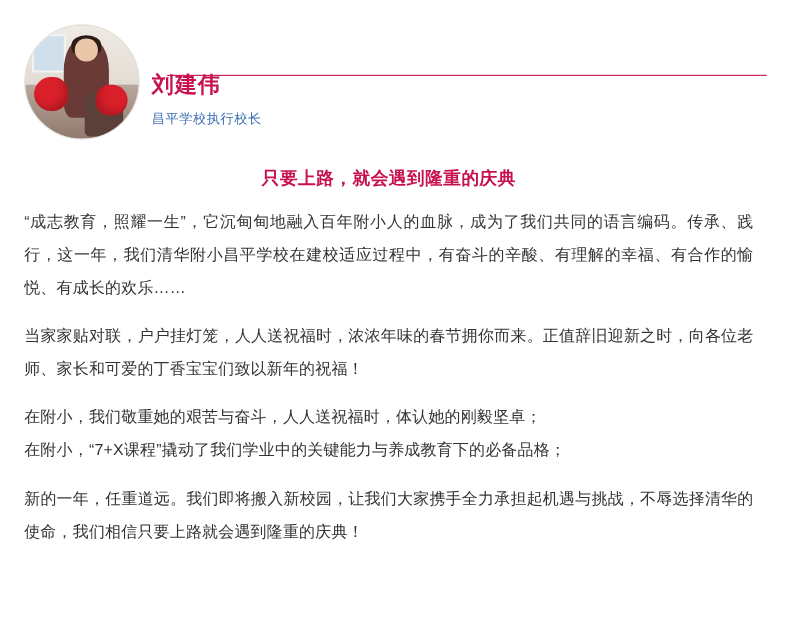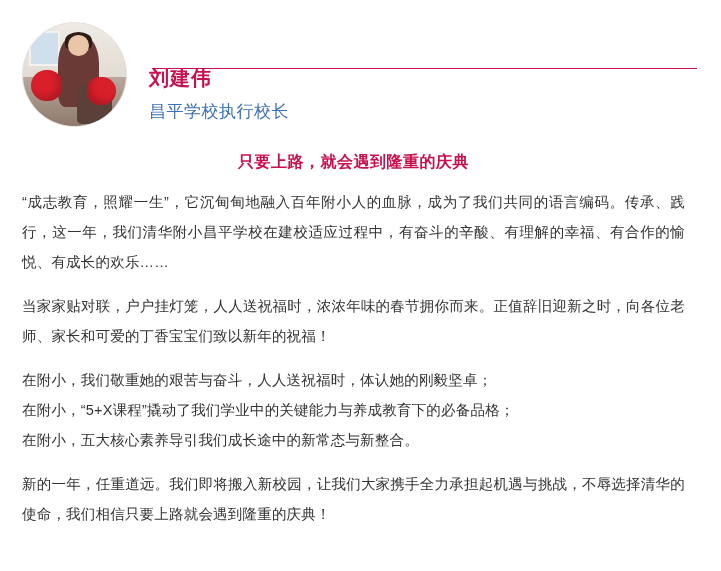--- a/index.html
+++ b/index.html
@@ -111,34 +111,34 @@
     position: absolute;
     left: 52%;
     top: 58%;
     width: 34%;
     height: 40%;
     border-radius: 30% 30% 12% 12%;
     background: #5a4038;
   }
 
   .who {
-    margin-left: 22px;
+    margin-left: 11px;
     padding-top: 44px;
     font-family: Liberation Serif, serif;
   }
   .who-name {
     font-size: 20px;
     font-weight: bold;
     color: #c8104f;
     letter-spacing: 1px;
     line-height: 1.2;
   }
   .who-role {
     margin-top: 10px;
-    font-size: 17px;
+    font-size: 12px;
     color: #3c6fb4;
     letter-spacing: 0.5px;
   }
   .rule {
     position: absolute;
     left: 152px;
     right: 24px;
     top: 68px;
     height: 1px;
     background: #c8104f;
@@ -198,20 +198,19 @@
   </div>
 
   <div class="article">
     <div class="title">只要上路，就会遇到隆重的庆典</div>
 
     <p class="para">“成志教育，照耀一生”，它沉甸甸地融入百年附小人的血脉，成为了我们共同的语言编码。传承、践行，这一年，我们清华附小昌平学校在建校适应过程中，有奋斗的辛酸、有理解的幸福、有合作的愉悦、有成长的欢乐……</p>
     <p class="para">当家家贴对联，户户挂灯笼，人人送祝福时，浓浓年味的春节拥你而来。正值辞旧迎新之时，向各位老师、家长和可爱的丁香宝宝们致以新年的祝福！</p>
 
     <div class="para-block">
       <p class="para tight">在附小，我们敬重她的艰苦与奋斗，人人送祝福时，体认她的刚毅坚卓；</p>
-      <p class="para tight">在附小，“5+X课程”撬动了我们学业中的关键能力与养成教育下的必备品格；</p>
-      <p class="para tight">在附小，五大核心素养导引我们成长途中的新常态与新整合。</p>
+      <p class="para tight">在附小，“7+X课程”撬动了我们学业中的关键能力与养成教育下的必备品格；</p>
     </div>
 
     <p class="para">新的一年，任重道远。我们即将搬入新校园，让我们大家携手全力承担起机遇与挑战，不辱选择清华的使命，我们相信只要上路就会遇到隆重的庆典！</p>
   </div>
 
 </div>
 
 </body></html>

